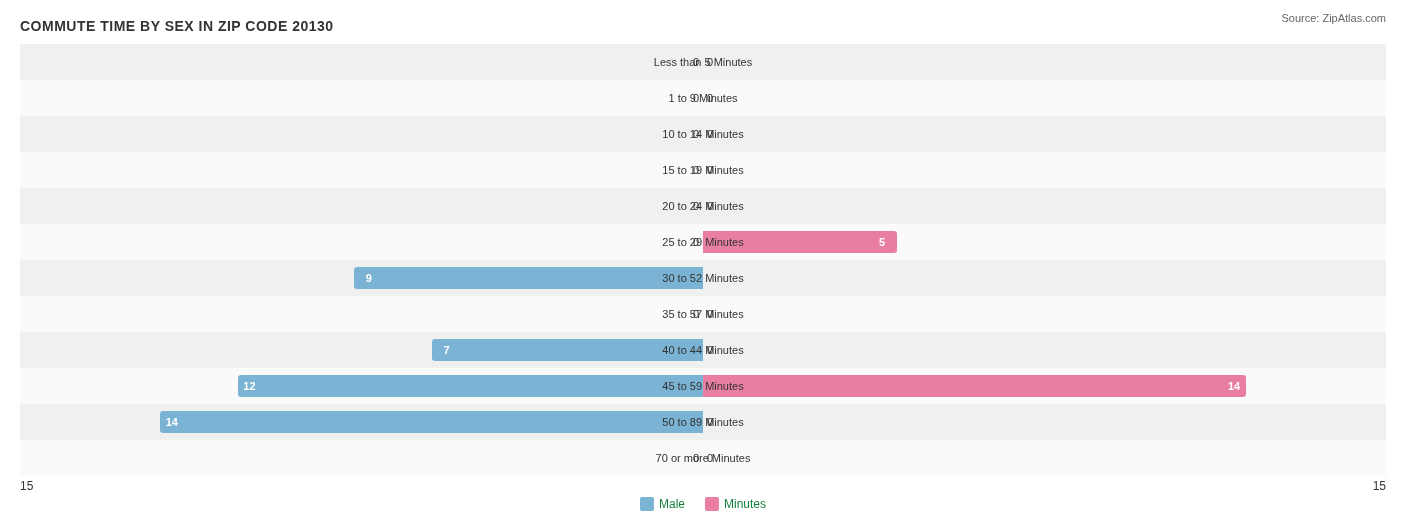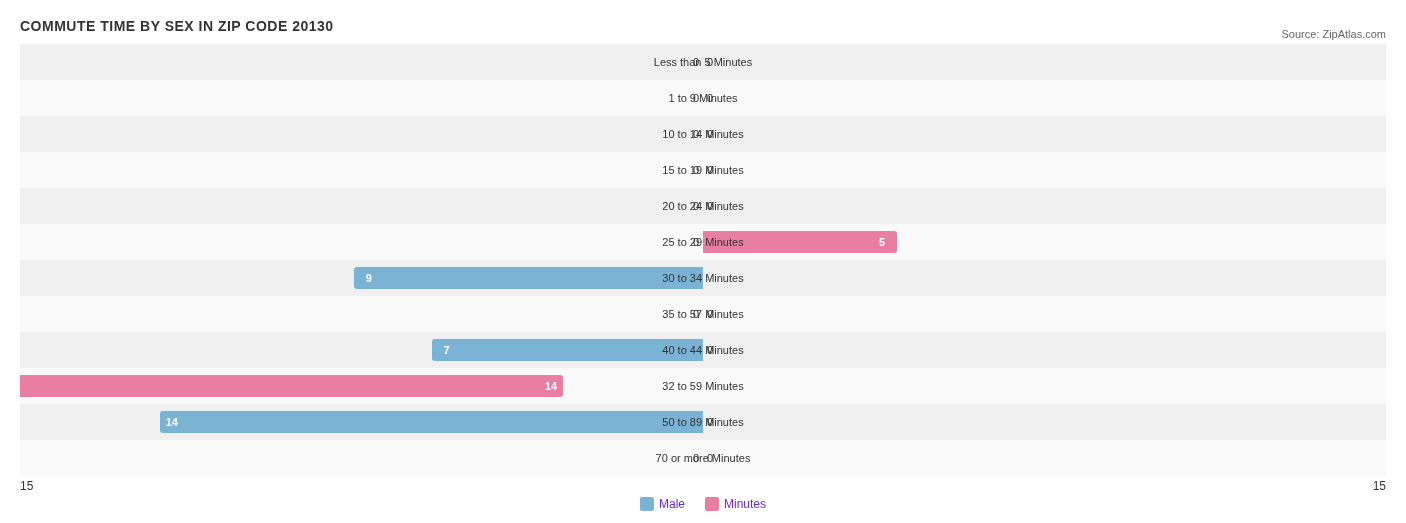--- a/index.html
+++ b/index.html
@@ -23,21 +23,20 @@
       color: #333;
       margin-bottom: 10px;
       letter-spacing: 0.5px;
     }
     .source {
       position: absolute;
       top: 12px;
       right: 20px;
       font-size: 11px;
       color: #666;
-      margin-top: 16px;
     }
     .chart-area {
       width: 100%;
       position: relative;
     }
     .row {
       display: flex;
       align-items: center;
       height: 36px;
       position: relative;
@@ -92,21 +91,21 @@
     }
     .legend {
       position: absolute;
       bottom: 12px;
       left: 50%;
       transform: translateX(-50%);
       display: flex;
       align-items: center;
       gap: 20px;
       font-size: 12px;
-      color: #6d28d9;
+      color: #15803d;
     }
     .legend-item {
       display: flex;
       align-items: center;
       gap: 5px;
     }
     .legend-box {
       width: 14px;
       height: 14px;
       border-radius: 2px;
@@ -187,21 +186,21 @@
         <div class="right-section">
           <div class="bar-female" style="width: 193.929px;"></div>
           <div style="position: absolute; left: 175.929px; color: rgb(255, 255, 255); font-size: 11px; font-weight: bold; z-index: 10;">5</div>
         </div>
       </div>
       <div class="row">
         <div class="left-section">
           <div class="bar-male" style="width: 349.071px;"></div>
           <div style="position: absolute; right: 331.071px; color: rgb(255, 255, 255); font-size: 11px; font-weight: bold; z-index: 10;">9</div>
         </div>
-        <div class="label-center">30 to 34 Minutes</div>
+        <div class="label-center">30 to 52 Minutes</div>
       </div>
       <div class="row">
         <div class="left-section">
           <div style="position: absolute; right: 4px; color: rgb(51, 51, 51); font-size: 11px; z-index: 10;">0</div>
         </div>
         <div class="label-center">35 to 57 Minutes</div>
         <div class="right-section">
           <div style="position: absolute; left: 4px; color: rgb(51, 51, 51); font-size: 11px; z-index: 10;">0</div>
         </div>
       </div>
@@ -209,21 +208,25 @@
         <div class="left-section">
           <div class="bar-male" style="width: 271.5px;"></div>
           <div style="position: absolute; right: 253.5px; color: rgb(255, 255, 255); font-size: 11px; font-weight: bold; z-index: 10;">7</div>
         </div>
         <div class="label-center">40 to 44 Minutes</div>
         <div class="right-section">
           <div style="position: absolute; left: 4px; color: rgb(51, 51, 51); font-size: 11px; z-index: 10;">0</div>
         </div>
       </div>
       <div class="row">
-        <div class="label-center">32 to 59 Minutes</div>
+        <div class="left-section">
+          <div class="bar-male" style="width: 465.429px;"></div>
+          <div style="position: absolute; right: 447.429px; color: rgb(255, 255, 255); font-size: 11px; font-weight: bold; z-index: 10;">12</div>
+        </div>
+        <div class="label-center">45 to 59 Minutes</div>
         <div class="right-section">
           <div class="bar-female" style="width: 543px;"></div>
           <div style="position: absolute; left: 525px; color: rgb(255, 255, 255); font-size: 11px; font-weight: bold; z-index: 10;">14</div>
         </div>
       </div>
       <div class="row">
         <div class="left-section">
           <div class="bar-male" style="width: 543px;"></div>
           <div style="position: absolute; right: 525px; color: rgb(255, 255, 255); font-size: 11px; font-weight: bold; z-index: 10;">14</div>
         </div>

